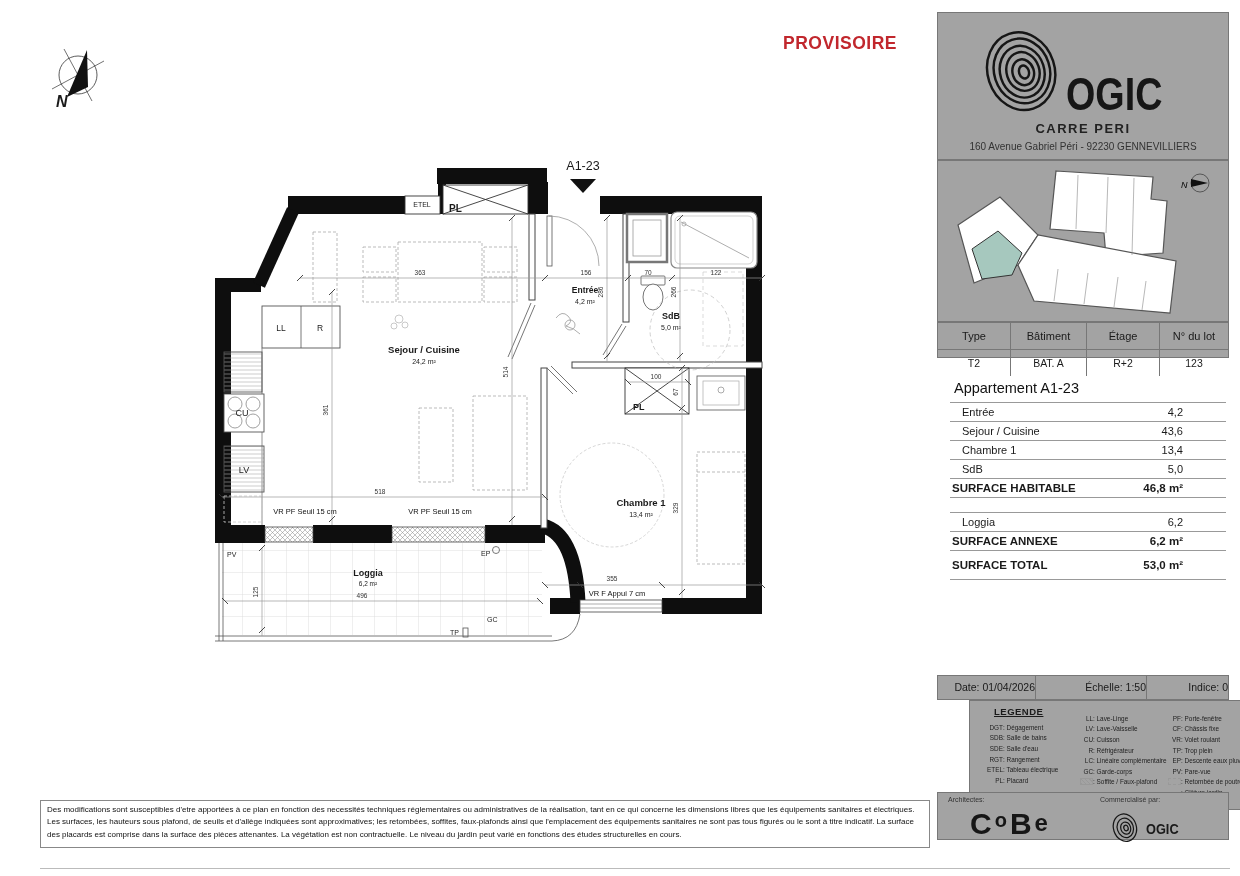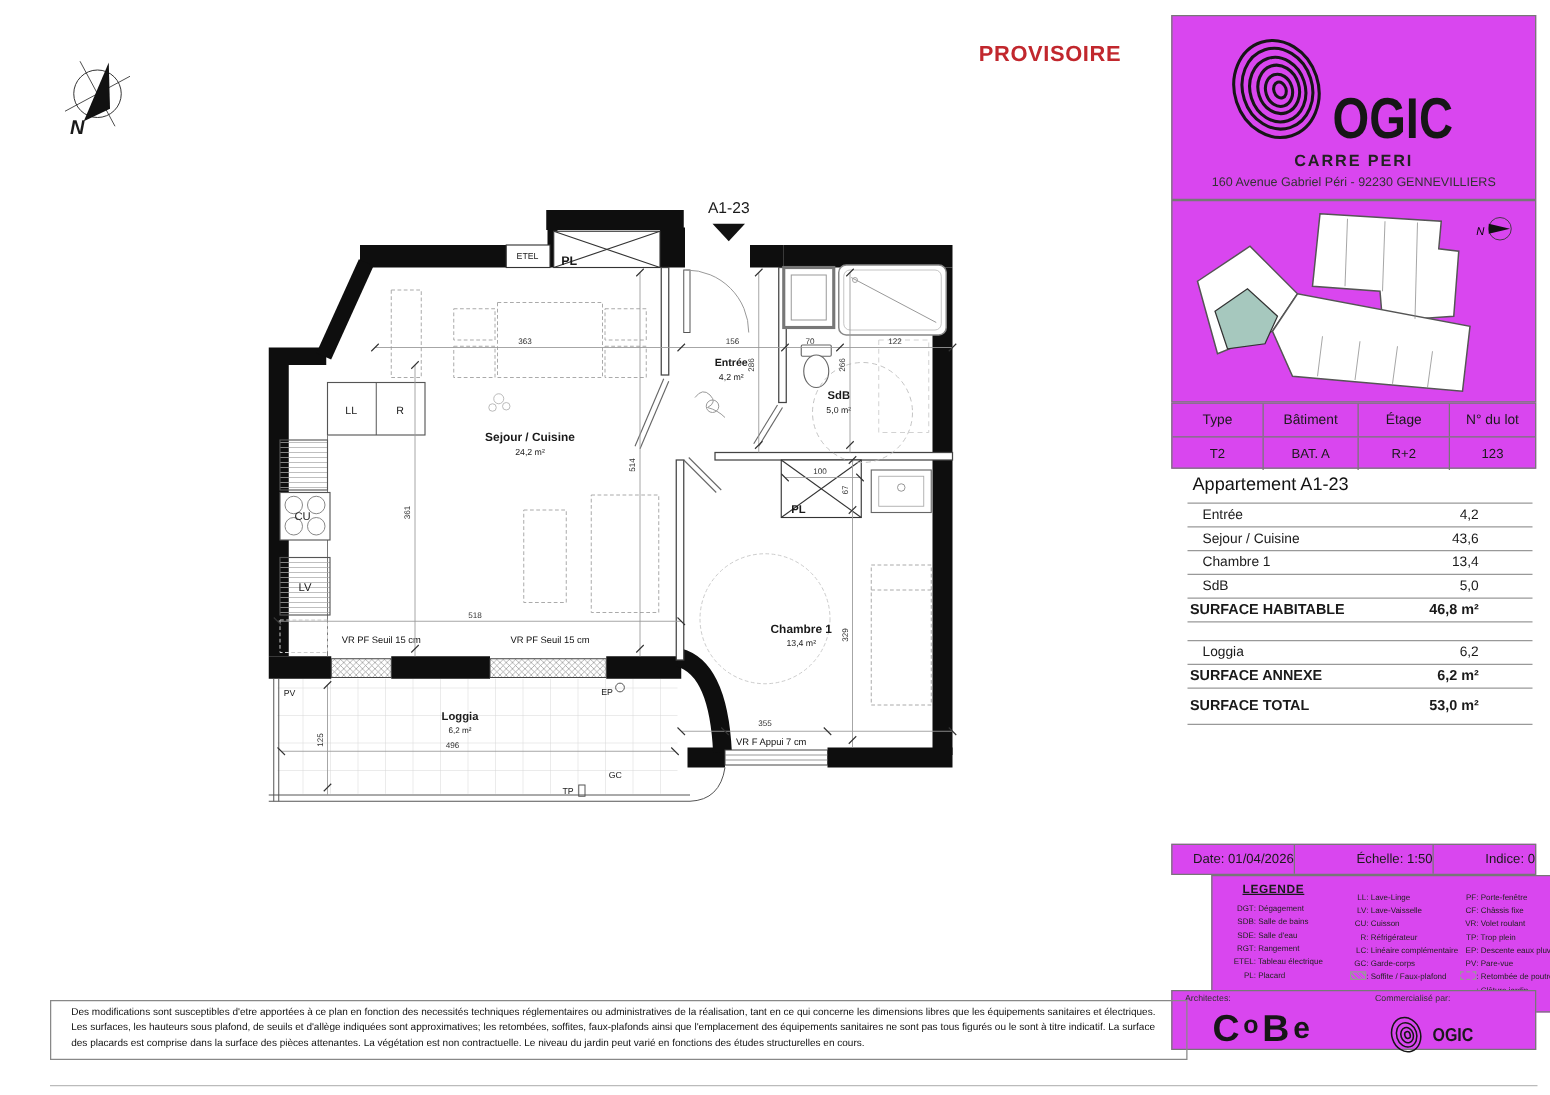--- a/index.html
+++ b/index.html
@@ -1,19 +1,19 @@
 <!DOCTYPE html>
 <html><head>
 <meta charset="utf-8">
 <style>
   html,body{margin:0;padding:0;background:#fff;width:1240px;height:876px;overflow:hidden;
     font-family:"Liberation Sans",sans-serif;color:#1a1a1a;}
   .sheet{position:absolute;left:0;top:0;width:1240px;height:876px;background:#fff;}
   .abs{position:absolute;}
-  .box{position:absolute;border:1px solid #777;background:#d946ef;box-sizing:border-box;}
+  .box{position:absolute;border:1px solid #777;background:#a3a3a3;box-sizing:border-box;}
 
   
   .plan{position:absolute;left:0;top:0;}
   .plan text{font-family:"Liberation Sans",sans-serif;fill:#1a1a1a;}
   .plan .room{font-size:9.5px;font-weight:bold;text-anchor:middle;}
   .plan .area{font-size:7px;text-anchor:middle;fill:#222;}
   .plan .dim{font-size:6.5px;fill:#333;text-anchor:middle;}
   .plan .mark{font-size:7px;fill:#222;}
   .plan .wlabel{font-size:7.5px;text-anchor:middle;fill:#111;}
   .stamp{position:absolute;left:770;top:33px;width:140px;text-align:center;
@@ -61,21 +61,21 @@
   .sw-dash{display:inline-block;width:13px;height:7px;border:1px dashed #999;box-sizing:border-box;}
 
   .tiny-label{font-size:7px;color:#333;}
   .cobe{font-weight:bold;color:#161616;letter-spacing:3px;font-size:30px;white-space:nowrap;}
   .cobe .lo{font-size:20px;position:relative;top:-7px;}
   .cobe .le{font-size:24px;position:relative;top:-3px;}
   .ogic-small{display:flex;align-items:center;gap:4px;}
   .ogic-small .w{font-weight:bold;font-size:15px;transform:scaleX(.85);transform-origin:left center;}
 
   .disclaimer{position:absolute;left:40px;top:800px;width:876px;height:40px;
-    border:1px solid #888;padding:3px 16px;font-size:8px;line-height:1.55;color:#111;}
+    border:1px solid #888;padding:3px 6px;font-size:8px;line-height:1.55;color:#111;}
   .sheet-bottom{position:absolute;left:40px;top:868px;width:1190px;border-top:1px solid #bbb;}
 </style>
 </head>
 <body>
 
 <div class="sheet">
 
   <div class="stamp abs" style="left:770px;top:33px;">PROVISOIRE</div>
 
   <svg class="plan" width="935" height="800" viewBox="0 0 935 800">
@@ -327,21 +327,21 @@
       </g>
       <polygon points="34,88 60,70 84,92 74,114 44,118" fill="#a6c8be" stroke="#333" stroke-width="1"></polygon>
       <g>
         <circle cx="262" cy="22" r="9" fill="none" stroke="#333" stroke-width="0.7"></circle>
         <polygon points="253,18 270,22 253,26" fill="#111"></polygon>
         <text x="243" y="27" font-size="9" font-style="italic">N</text>
       </g>
     </svg>
   </div>
 
-  <div class="box lot-table" style="left:937px;top:322px;width:292px;height:53px;">
+  <div class="box lot-table" style="left:937px;top:322px;width:292px;height:36px;">
     <div class="lot-row hdr">
       <div class="lot-cell lc1">Type</div>
       <div class="lot-cell lc2">Bâtiment</div>
       <div class="lot-cell lc3">Étage</div>
       <div class="lot-cell lc4">N° du lot</div>
     </div>
     <div class="lot-row" style="font-size:10.5px;">
       <div class="lot-cell lc1">T2</div>
       <div class="lot-cell lc2">BAT. A</div>
       <div class="lot-cell lc3">R+2</div>

